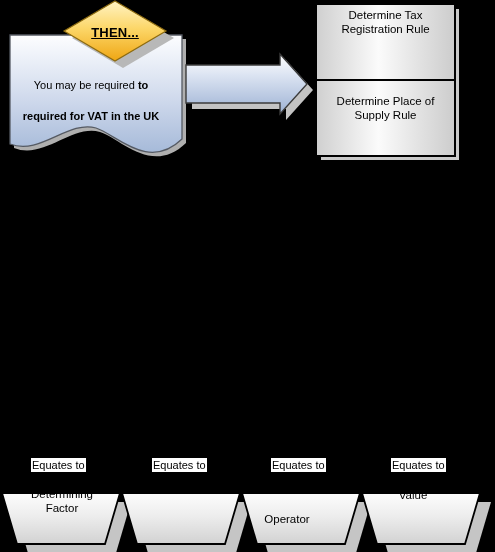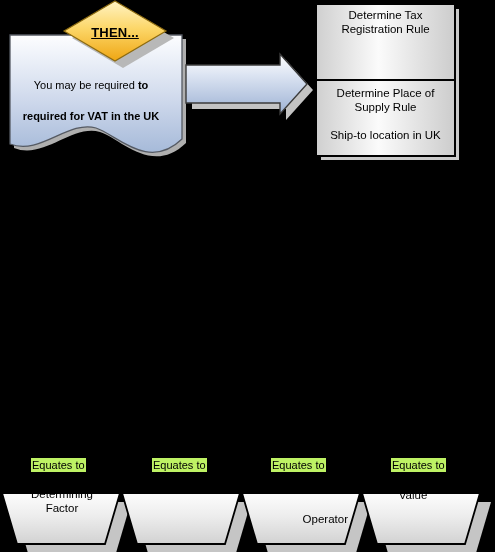--- a/index.html
+++ b/index.html
@@ -59,27 +59,27 @@
     font-size: 11.5px;
     line-height: 1.25;
   }
   .rulebox-value {
     font-size: 11.5px;
     line-height: 1.25;
   }
 
   #rule1-title { left: 316px; top: 8px;  width: 139px; }
   #rule1-value { left: 316px; top: 56px; width: 139px; }
-  #rule2-title { left: 312px; top: 86px; width: 147px; }
+  #rule2-title { left: 312px; top: 94px; width: 147px; }
   #rule2-value { left: 312px; top: 128px;width: 147px; }
 
   
   .equates {
     position: absolute;
-    background: #bef264;
+    background: #ffffff;
     color: #000000;
     font-size: 11px;
     line-height: 14px;
     height: 14px;
     padding: 0 1px;
     white-space: nowrap;
   }
   #eq-0 { left: 31px;  top: 458px; }
   #eq-1 { left: 152px; top: 458px; }
   #eq-2 { left: 271px; top: 458px; }
@@ -89,21 +89,21 @@
   .trap-label {
     position: absolute;
     color: #000000;
     font-size: 11.5px;
     text-align: center;
     line-height: 1.24;
     white-space: pre-line;
   }
   #trap-0 { left: 12px;  top: 487px; width: 100px; }
   #trap-1 { left: 132px; top: 505px; width: 100px; }
-  #trap-2 { left: 248px; top: 512px; width: 100px; text-align: right; }
+  #trap-2 { left: 237px; top: 512px; width: 100px; }
   #trap-3 { left: 371px; top: 488px; width: 84px; }
 </style>
 </head>
 <body>
 
 <div id="canvas">
 
   <svg class="svg-layer" viewBox="0 0 495 552" xmlns="http://www.w3.org/2000/svg">
     <defs>
       <linearGradient id="gScroll" x1="0" y1="0" x2="0" y2="1">
@@ -194,21 +194,20 @@
   <div class="txt" id="scroll-text">
     <span>You may be required </span><b>to</b><br>
     <b>required for VAT in the UK</b><br>
   </div>
 
   <div class="txt rulebox-title" id="rule1-title">Determine Tax
 Registration Rule</div>
 
   <div class="txt rulebox-title" id="rule2-title">Determine Place of
 Supply Rule</div>
-  <div class="txt rulebox-value" id="rule2-value">Ship-to location in UK</div>
 
   <div class="equates" id="eq-0">Equates to</div>
   <div class="equates" id="eq-1">Equates to</div>
   <div class="equates" id="eq-2">Equates to</div>
   <div class="equates" id="eq-3">Equates to</div>
 
   <div class="trap-label" id="trap-0">Determining
 Factor</div>
   <div class="trap-label" id="trap-2">Operator</div>
   <div class="trap-label" id="trap-3">Value</div>

